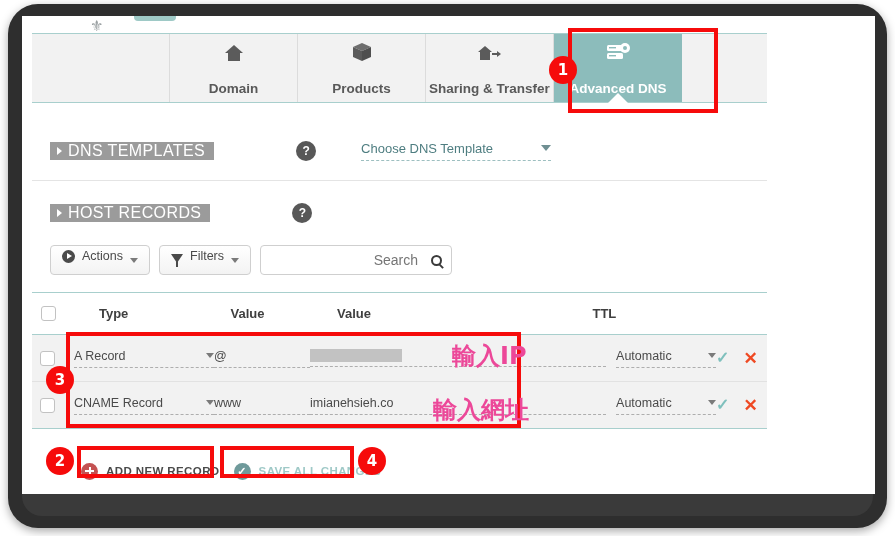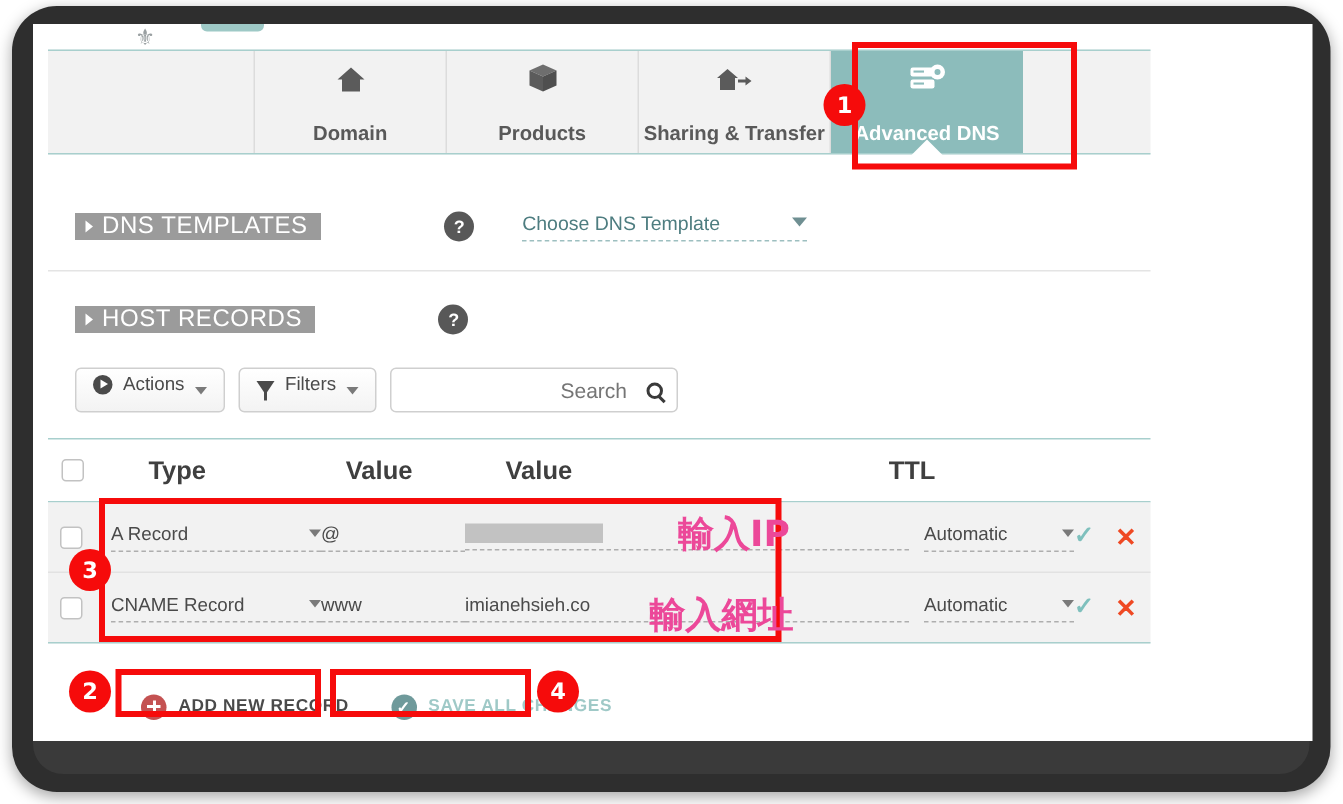--- a/index.html
+++ b/index.html
@@ -137,21 +137,21 @@
     background: #585858;
     color: #ffffff;
     font-size: 12px;
     font-weight: bold;
     display: flex;
     align-items: center;
     justify-content: center;
     margin-left: 82px;
   }
   .dns-template-select {
-    margin-left: 32px;
+    margin-left: 45px;
     width: 190px;
     color: #4e7d80;
     font-size: 13px;
     border-bottom: 1px dashed #9dbfc0;
     padding-bottom: 4px;
     display: flex;
     align-items: center;
     justify-content: space-between;
   }
   .caret-down {
@@ -245,21 +245,21 @@
     position: absolute;
     left: 10px; top: 276px;
     width: 735px;
   }
   .thead {
     height: 43px;
     display: flex;
     align-items: center;
     border-top: 1.5px solid #a8cfcd;
     border-bottom: 1.5px solid #a8cfcd;
-    font-size: 17px;
+    font-size: 13px;
     font-weight: bold;
     color: #3f3f3f;
     background: #ffffff;
     gap: 22px;
   }
   .trow {
     height: 47px;
     display: flex;
     align-items: center;
     background: #f2f2f2;
@@ -303,26 +303,26 @@
     line-height: 1;
   }
   .ico-x {
     color: #ef4923; font-size: 17px; font-weight: bold;
     line-height: 1;
   }
 
   
   #footer-actions {
     position: absolute;
-    left: 15px; top: 432px;
+    left: 2px; top: 432px;
     width: 735px; height: 48px;
     display: flex;
     align-items: center;
     padding-left: 57px;
-    gap: 28px;
+    gap: 14px;
     border-bottom: 2px solid #a8cfcd;
   }
   .footer-btn {
     display: flex;
     align-items: center;
     gap: 8px;
     font-size: 11.5px;
     font-weight: bold;
     letter-spacing: 0.4px;
   }

